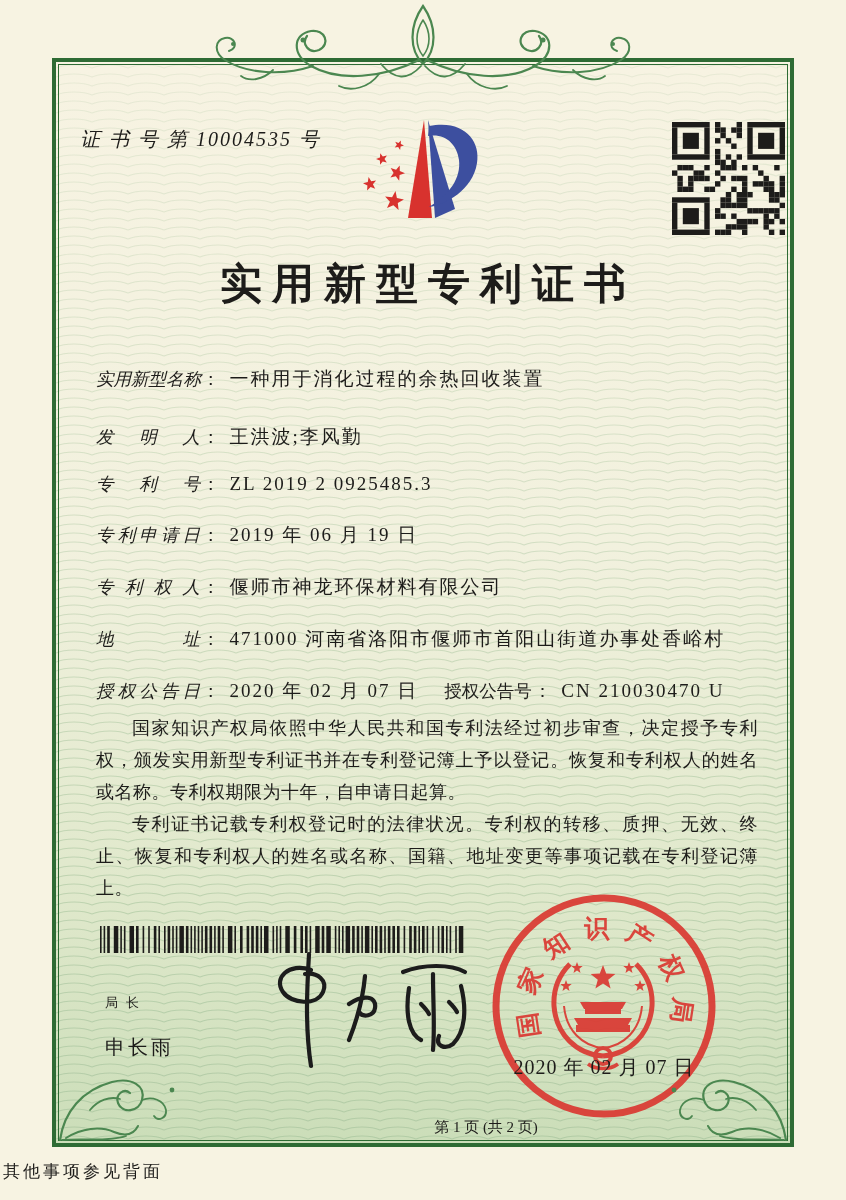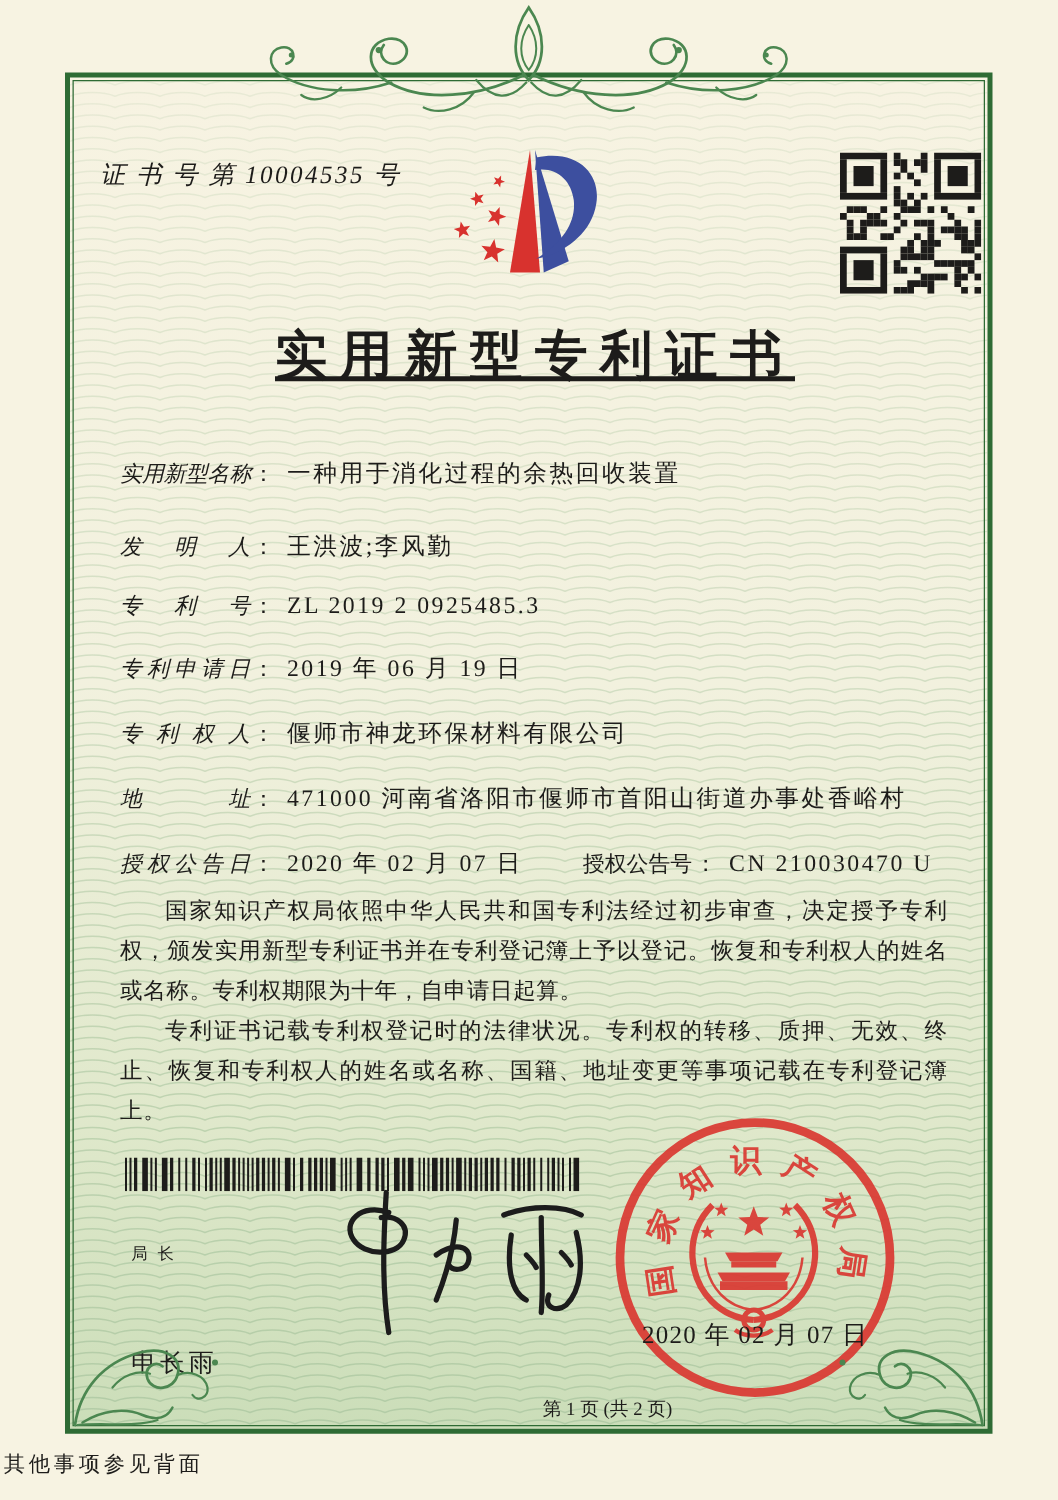--- a/index.html
+++ b/index.html
@@ -29,36 +29,36 @@
   .frame-in{position:absolute;inset:2px;border:1px solid var(--frame);}
 
   .content{position:absolute;inset:0;z-index:3;}
 
   .cert-no{position:absolute;left:80px;top:126px;font-size:20px;letter-spacing:2px;font-style:italic;}
 
   .logo{position:absolute;left:342px;top:106px;width:180px;height:135px;}
   .qr{position:absolute;left:672px;top:122px;width:113px;height:113px;}
 
   .title{position:absolute;left:0;top:256px;width:100%;text-align:center;
-    font-size:42px;font-weight:bold;letter-spacing:10px;padding-left:10px;text-decoration:underline;}
+    font-size:42px;font-weight:bold;letter-spacing:10px;padding-left:10px;}
 
   .frow{position:absolute;left:96px;white-space:nowrap;}
   .flabel{display:inline-block;width:104px;font-size:17.5px;text-align:justify;text-align-last:justify;vertical-align:baseline;font-style:italic;}
   .fcolon{font-size:17.5px;margin:0 10px 0 2px;}
   .fvalue{font-size:19px;letter-spacing:2px;}
   .flabel2{font-size:17.5px;}
-  .fpair2{margin-left:48px;}
+  .fpair2{margin-left:26px;}
 
   .paras{position:absolute;left:96px;top:712px;width:662px;}
   .paras p{font-size:18px;line-height:1.78;text-indent:2em;letter-spacing:0.5px;text-align:justify;}
 
   .barcode{position:absolute;left:100px;top:926px;width:368px;height:27px;}
 
   .director-title{position:absolute;left:105px;top:994px;font-size:13px;letter-spacing:8px;}
-  .director-name{position:absolute;left:105px;top:1034px;font-size:20px;letter-spacing:3px;margin-top:43px;}
+  .director-name{position:absolute;left:105px;top:1034px;font-size:20px;letter-spacing:3px;}
 
   .signature{position:absolute;left:225px;top:948px;width:270px;height:125px;}
 
   .seal{position:absolute;left:484px;top:886px;width:240px;height:240px;opacity:0.93;}
   .seal-text{font-size:25px;font-weight:bold;letter-spacing:14.5px;fill:var(--seal-red);
     font-family:"Liberation Serif","DejaVu Serif",serif;}
   .seal-date{position:absolute;left:484px;top:1054px;width:240px;text-align:center;
     font-size:20px;letter-spacing:1px;z-index:4;}
 
   .page-info{position:absolute;left:52px;top:1118px;width:844px;text-align:center;font-size:15px;padding-left:24px;}

